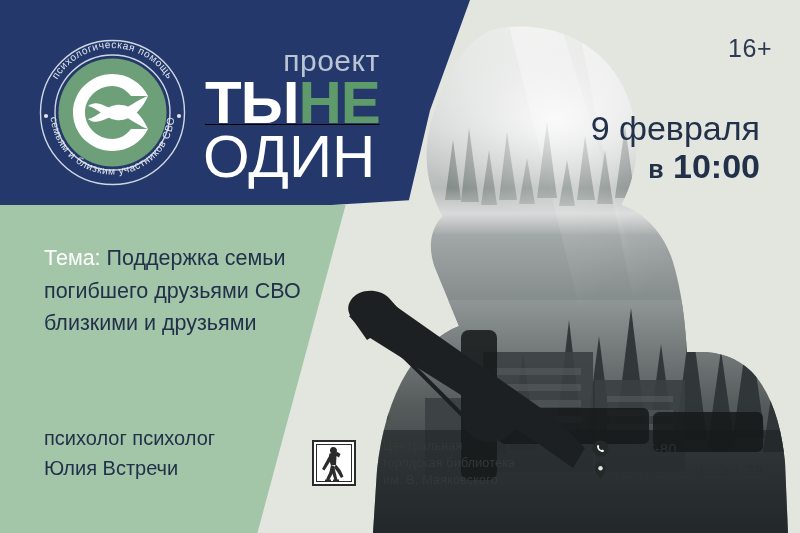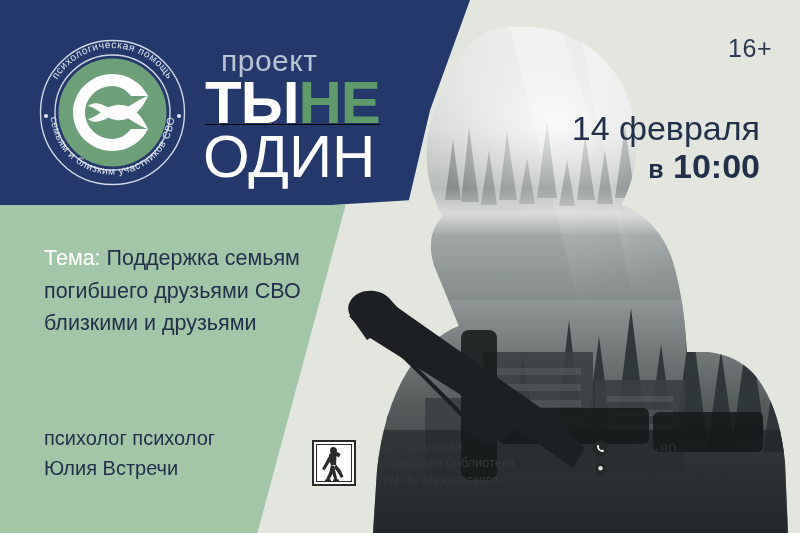--- a/index.html
+++ b/index.html
@@ -43,21 +43,21 @@
   .logo svg{ width:100%; height:100%; display:block; }
 
   
   .wordmark{
     position:absolute; left:205px; top:46px; z-index:5;
     line-height:1;
   }
   .wm-proekt{
     display:block;
     font-size:30px; font-weight:400; color:#b9c4d4;
-    letter-spacing:0.5px; margin-left:16px; margin-bottom:-3px;
+    letter-spacing:0.5px; margin-left:16px; margin-bottom:-3px;text-align:right;
   }
   .wm-line1{ display:block; white-space:nowrap;text-decoration:underline; }
   .wm-ty{
     font-size:60px; font-weight:700; color:#ffffff;
     letter-spacing:-1px;
   }
   .wm-ne{
     font-size:60px; font-weight:700; color:#5f9a6a;
     letter-spacing:-1px;
   }
@@ -308,26 +308,26 @@
     <span class="wm-proekt">проект</span>
     <span class="wm-line1">
       <span class="wm-ty">ТЫ</span><span class="wm-ne">НЕ</span>
     </span>
     <span class="wm-odin">ОДИН</span>
   </div>
 
   <div class="age-rating">16+</div>
 
   <div class="datetime">
-    <span class="dt-date">14 февраля</span>
+    <span class="dt-date">9 февраля</span>
     <span class="dt-time"><span class="small">в</span> <span>10:00</span></span>
   </div>
 
   <div class="theme">
-    <span class="label">Тема:</span><span> Поддержка семьям</span><br>
+    <span class="label">Тема:</span><span> Поддержка семьи</span><br>
     <span>погибшего друзьями СВО</span><br>
     <span>близкими и друзьями</span>
   </div>
 
   <div class="host">
     <br>
     <span>психолог психолог</span><br>
     <span>Юлия Встречи</span>
   </div>
 

